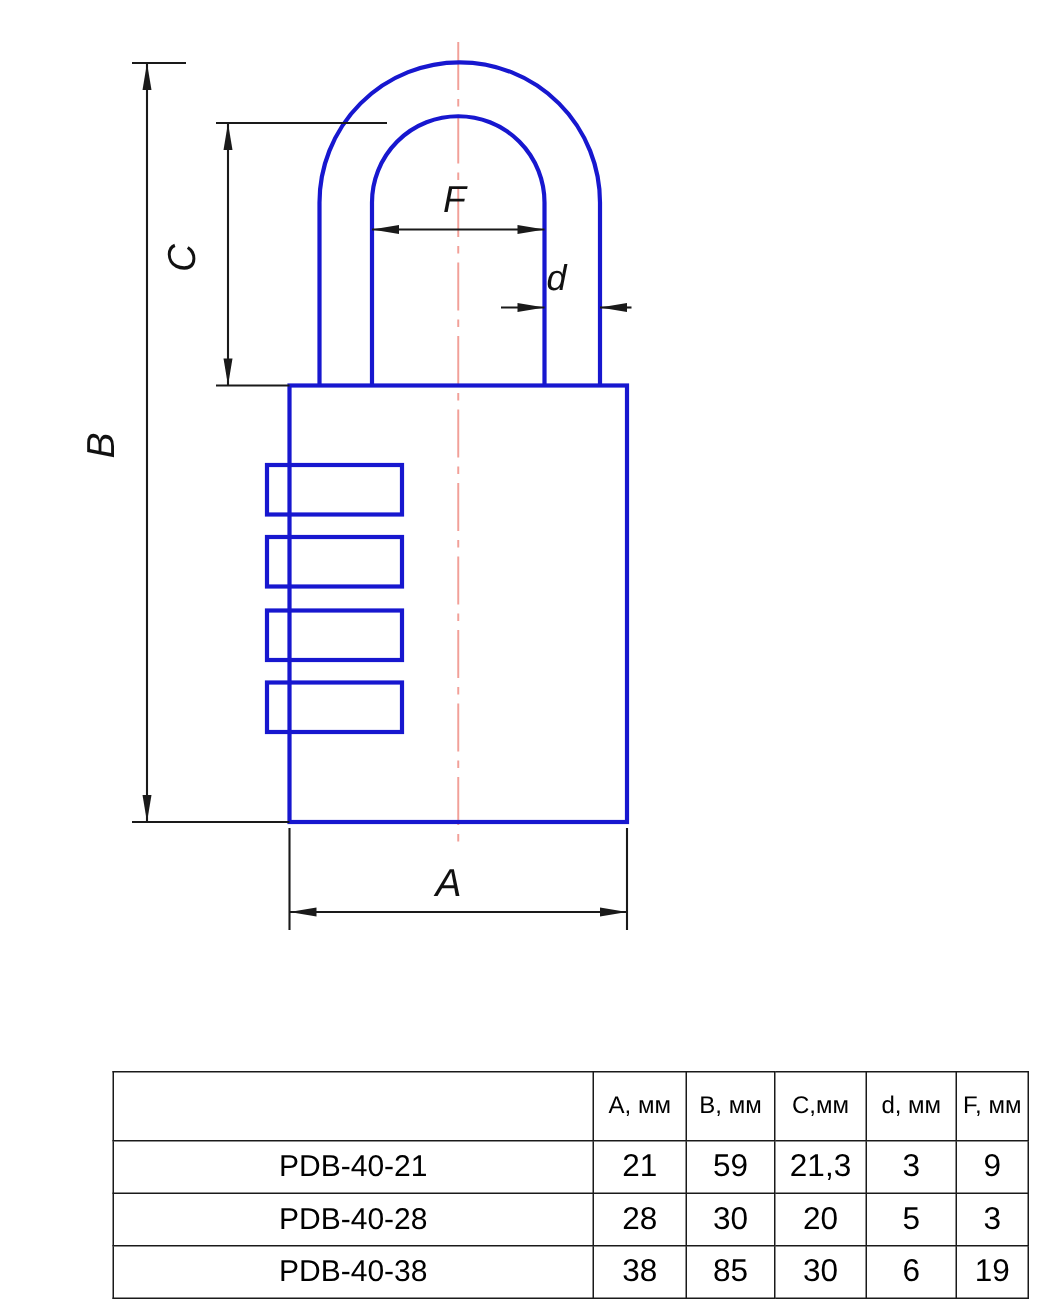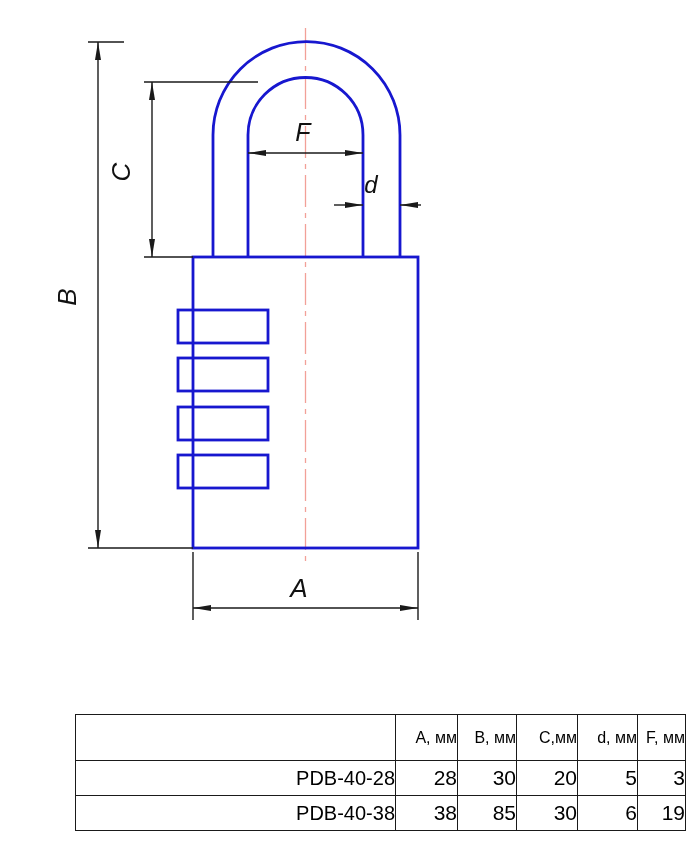--- a/index.html
+++ b/index.html
@@ -27,21 +27,21 @@
     position: absolute;
     left: 75px; top: 714px;
     width: 610px;
     border-collapse: collapse;
     table-layout: fixed;
     font-family: "Liberation Sans", sans-serif;
     color: #000;
   }
   .spec-table th, .spec-table td {
     border: 1.5px solid #1a1a1a;
-    text-align: right;
+    text-align: center;
     vertical-align: middle;
     overflow: hidden;
     white-space: nowrap;
   }
   .spec-table th {
     height: 46px;
     font-size: 16px;
     font-weight: normal;
   }
   .spec-table td {
@@ -114,20 +114,28 @@
     <tbody>
       <tr>
         <th></th>
         <th>A, мм</th>
         <th>B, мм</th>
         <th>C,мм</th>
         <th>d, мм</th>
         <th>F, мм</th>
       </tr>
       <tr>
+        <td class="model">PDB-40-21</td>
+        <td>21</td>
+        <td>59</td>
+        <td>21,3</td>
+        <td>3</td>
+        <td>9</td>
+      </tr>
+      <tr>
         <td class="model">PDB-40-28</td>
         <td>28</td>
         <td>30</td>
         <td>20</td>
         <td>5</td>
         <td>3</td>
       </tr>
       <tr>
         <td class="model">PDB-40-38</td>
         <td>38</td>

